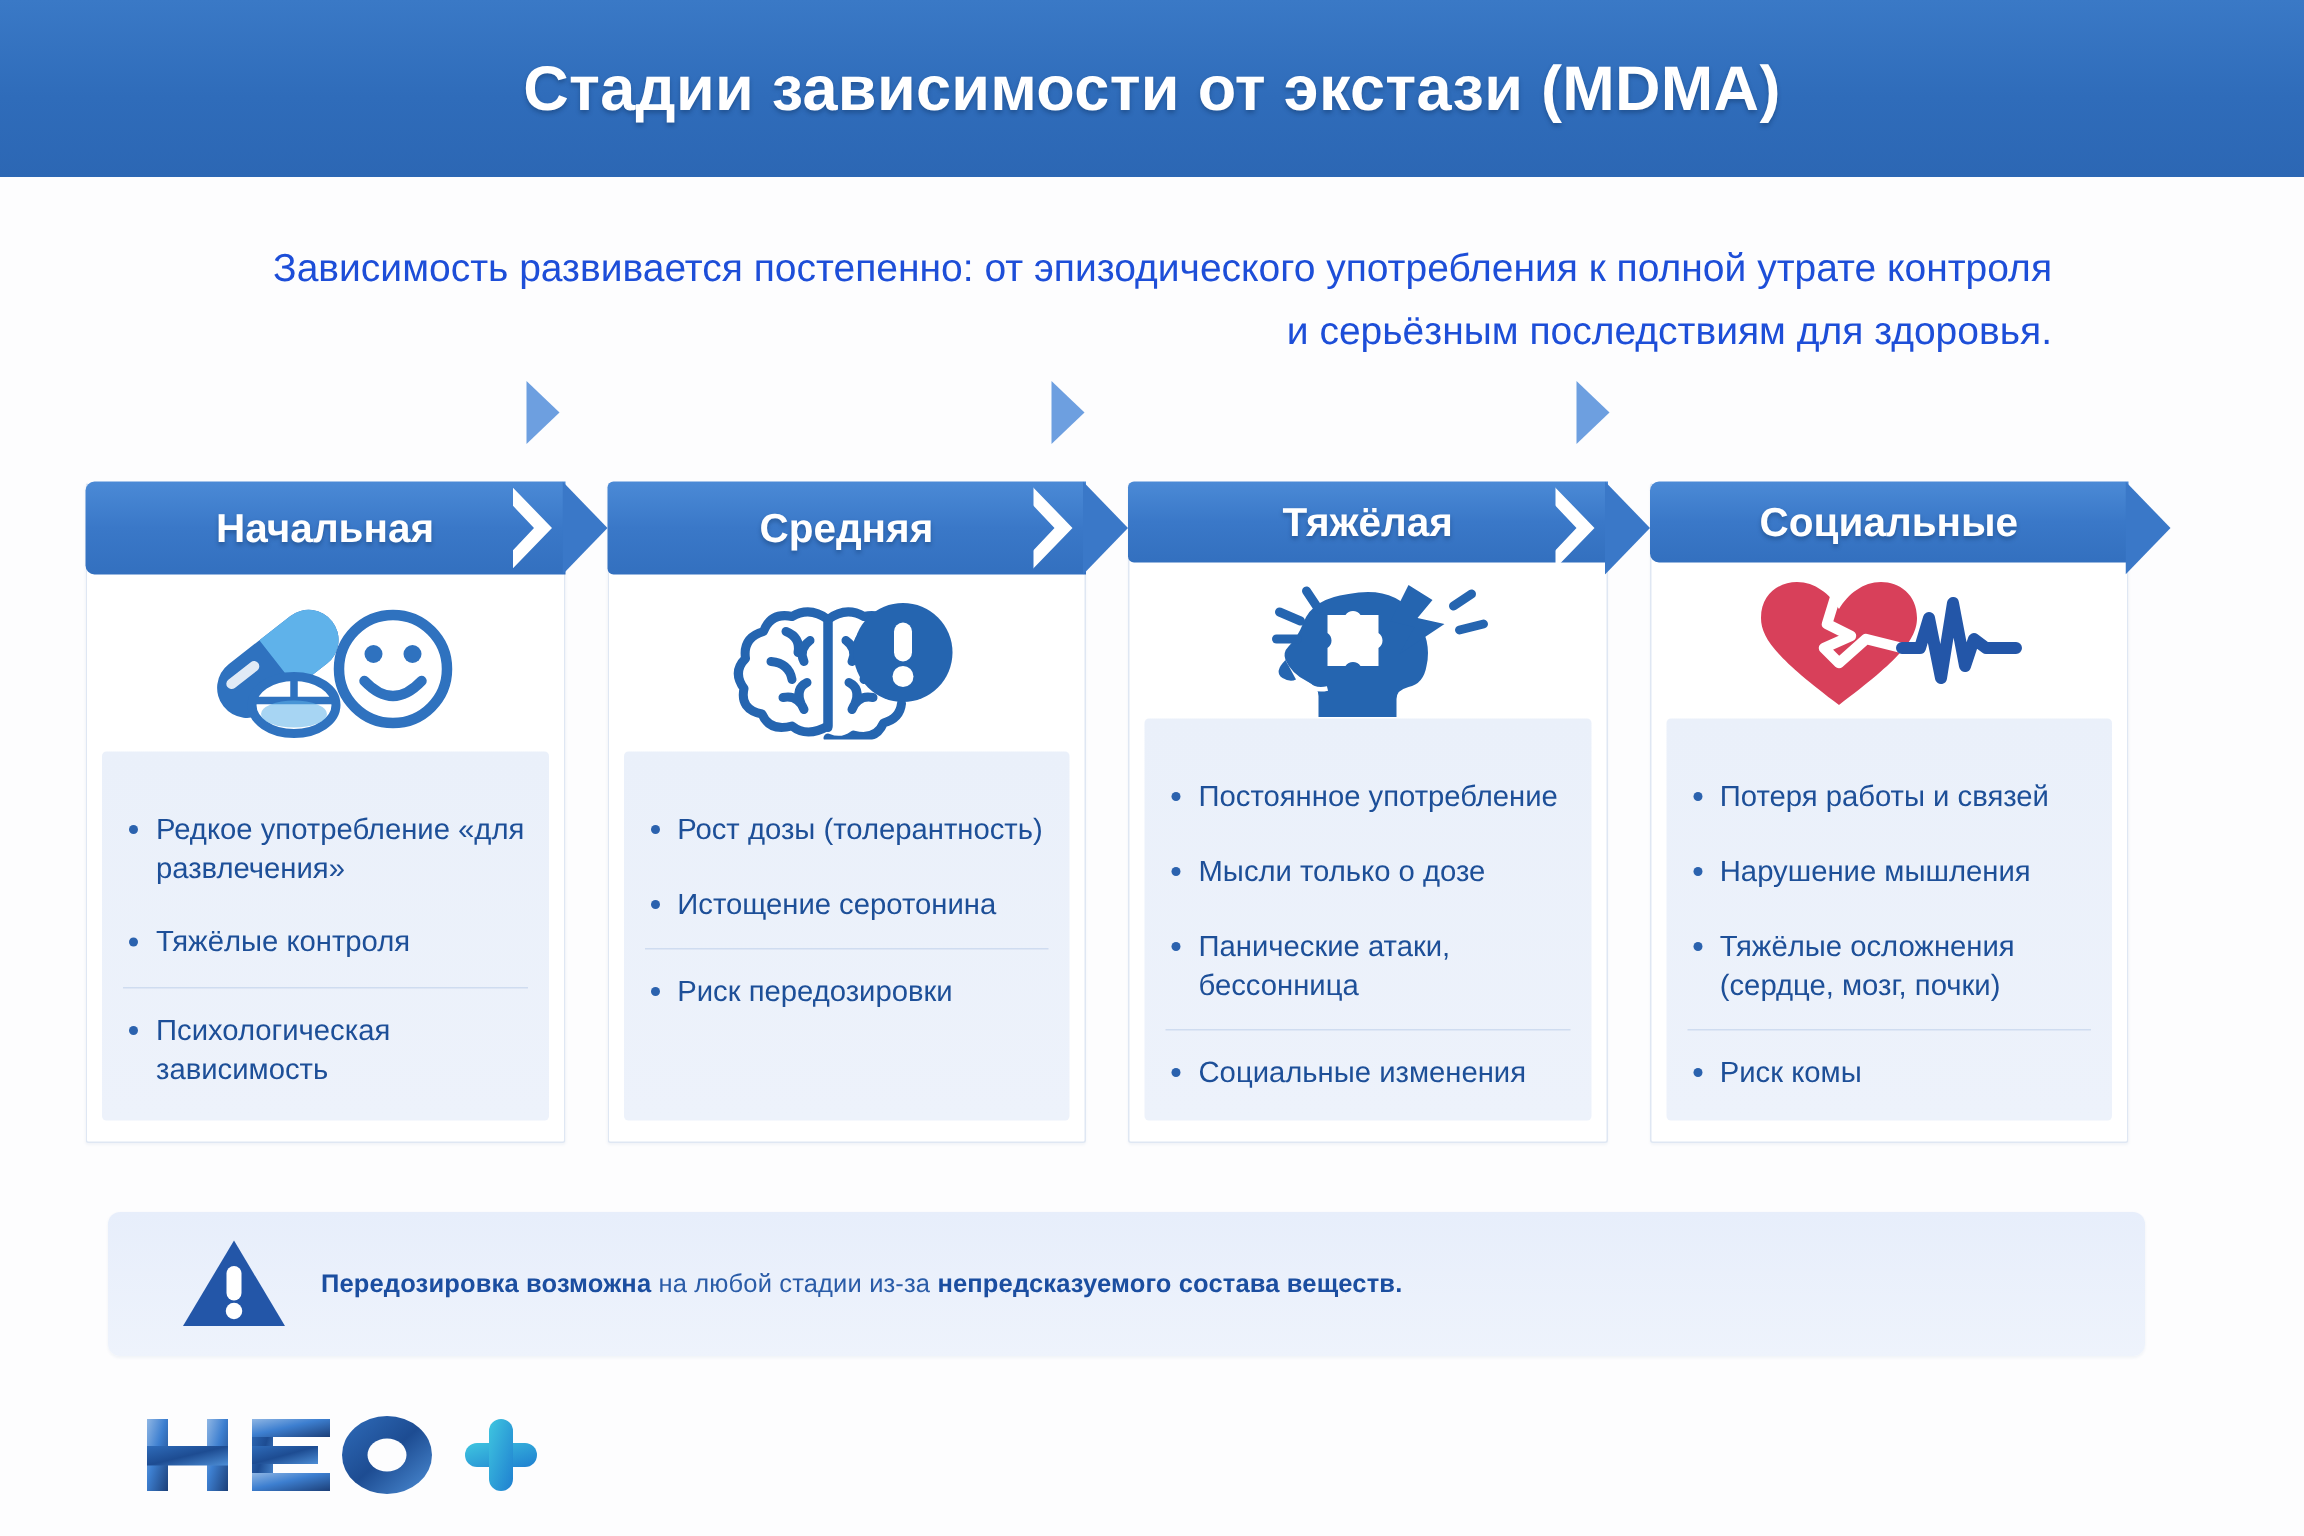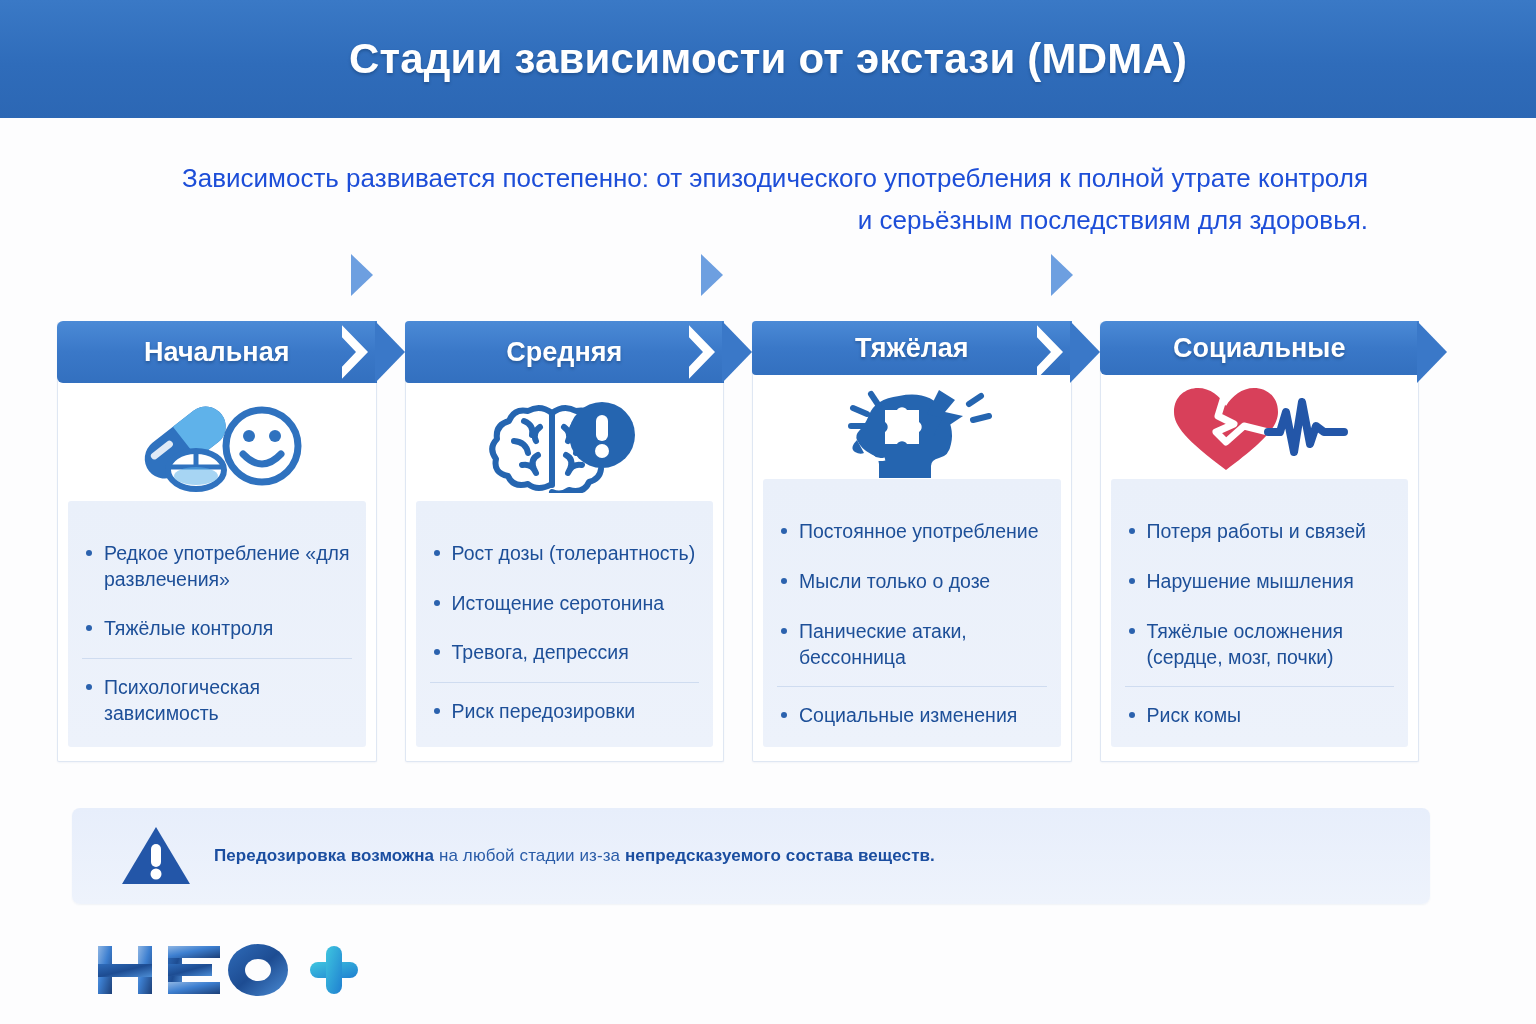--- a/index.html
+++ b/index.html
@@ -193,21 +193,20 @@
             <circle cx="118" cy="38" r="33" fill="#2565b0"></circle>
             <rect x="112" y="18" width="12" height="26" rx="6" fill="#ffffff"></rect>
             <circle cx="118" cy="54" r="7" fill="#ffffff"></circle>
           </g>
         </svg>
       </div>
       <div class="bullets">
         <ul>
           <li>Рост дозы (толерантность)</li>
           <li>Истощение серотонина</li>
-          <li>Тревога, депрессия</li>
           <li class="sep">Риск передозировки</li>
         </ul>
       </div>
     </div>
 
     <div class="stage">
       <div class="ribbon">
         <span>Тяжёлая</span>
         <svg class="tip" viewBox="0 0 36 62">
           <path d="M0 0 L30 31 L0 62 Z" fill="#3a78c8"></path>

